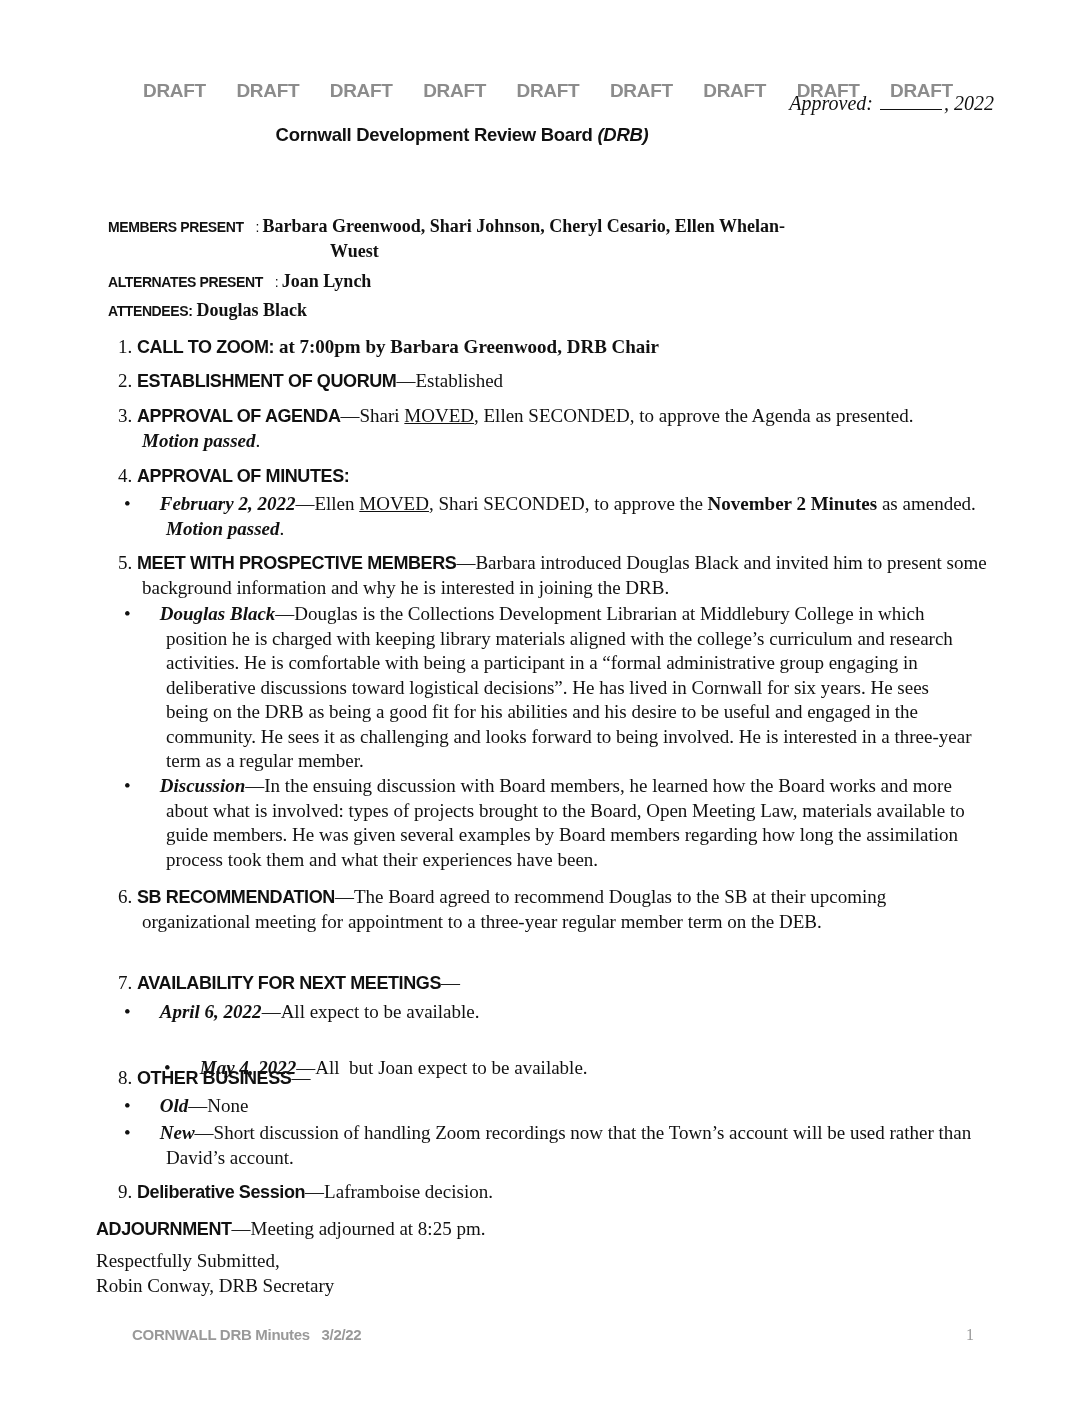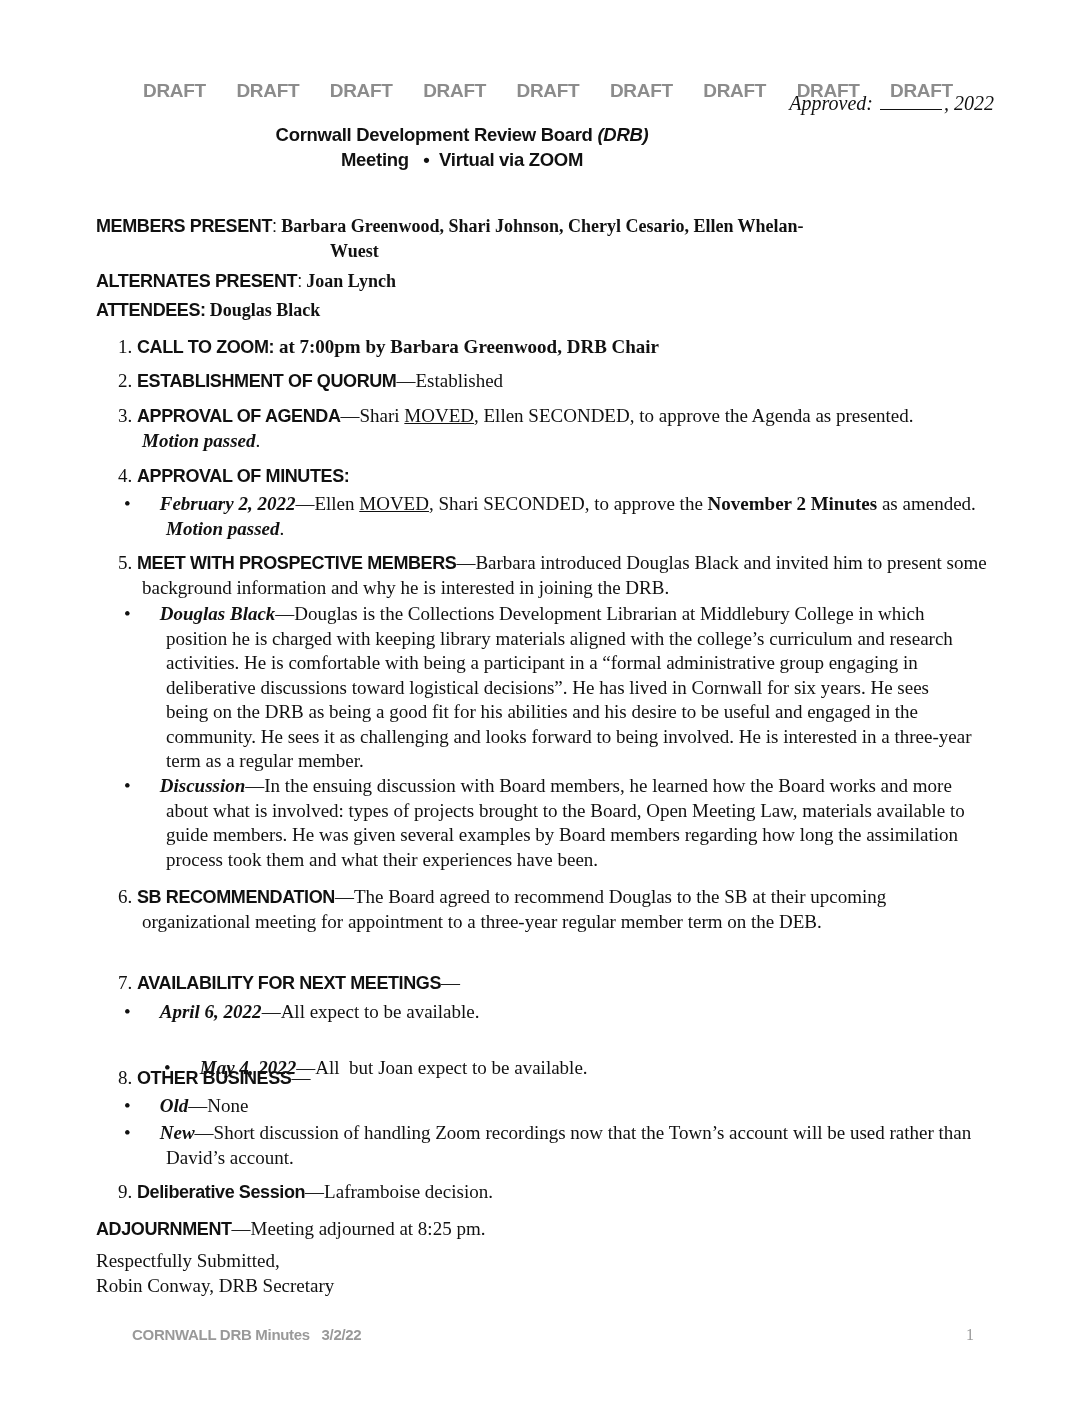--- a/index.html
+++ b/index.html
@@ -9,21 +9,21 @@
   .draft-row { position: absolute; top: 80px; left: 143px; width: 810px; display: flex; justify-content: space-between; }
   .draft { font-family: "Liberation Sans", sans-serif; font-weight: bold; font-size: 19px; color: #8c8c8c; letter-spacing: -0.3px; }
 
   .approved { position: absolute; top: 92px; right: 94px; font-family: "Liberation Serif", serif; font-style: italic; font-size: 20px; }
   .approved .blank { display: inline-block; width: 62px; border-bottom: 1.5px solid #111; margin: 0 2px; height: 16px; vertical-align: baseline; }
 
   .title-block { position: absolute; top: 122px; left: 0; width: 924px; text-align: center; font-family: "Liberation Sans", sans-serif; font-weight: bold; font-size: 18.5px; line-height: 25px; letter-spacing: -0.3px; }
   .title-block .line { display: block; }
   .title-block i { font-style: italic; }
 
-  .hdr-label { font-family: "Liberation Sans", sans-serif; font-weight: bold; font-size: 18px; letter-spacing: -0.4px; }
+  .hdr-label { font-family: "Liberation Sans", sans-serif; font-weight: bold; font-size: 14px; letter-spacing: -0.4px; margin-left: 12px; }
   .hdr-val { font-family: "Liberation Serif", serif; font-weight: bold; font-size: 18px; }
 
   .body-text { font-family: "Liberation Serif", serif; font-size: 19px; line-height: 24.5px; }
   .sec-label { font-family: "Liberation Sans", sans-serif; font-weight: bold; font-size: 18px; letter-spacing: -0.4px; }
   .bi { font-style: italic; font-weight: bold; }
   .u { text-decoration: underline; }
   .b { font-weight: bold; }
 
   .item { position: absolute; left: 118px; width: 880px; }
   .item .num { font-family: "Liberation Serif", serif; font-size: 19px; }
@@ -49,21 +49,20 @@
   <span class="draft">DRAFT</span>
 </div>
 
 <div class="approved">
   <span>Approved:</span>
   <span class="blank"></span><span>, 2022</span>
 </div>
 
 <div class="title-block">
   <span class="line"><span>Cornwall Development Review Board </span><i>(DRB)</i></span>
-  <span class="line" style="white-space:pre;">Meeting   •  Virtual via ZOOM</span>
 </div>
 
 <div class="abs" style="top:216px; left:96px; width:900px;">
   <span class="hdr-label">MEMBERS PRESENT</span><span class="hdr-label" style="font-weight:normal;">: </span><span class="hdr-val">Barbara Greenwood, Shari Johnson, Cheryl Cesario, Ellen Whelan-</span>
   <div class="hdr-val" style="position:absolute; left:234px; top:25px;">Wuest</div>
 </div>
 <div class="abs" style="top:271px; left:96px;">
   <span class="hdr-label">ALTERNATES PRESENT</span><span class="hdr-label" style="font-weight:normal;">:  </span><span class="hdr-val">Joan Lynch</span>
 </div>
 <div class="abs" style="top:300px; left:96px;">

